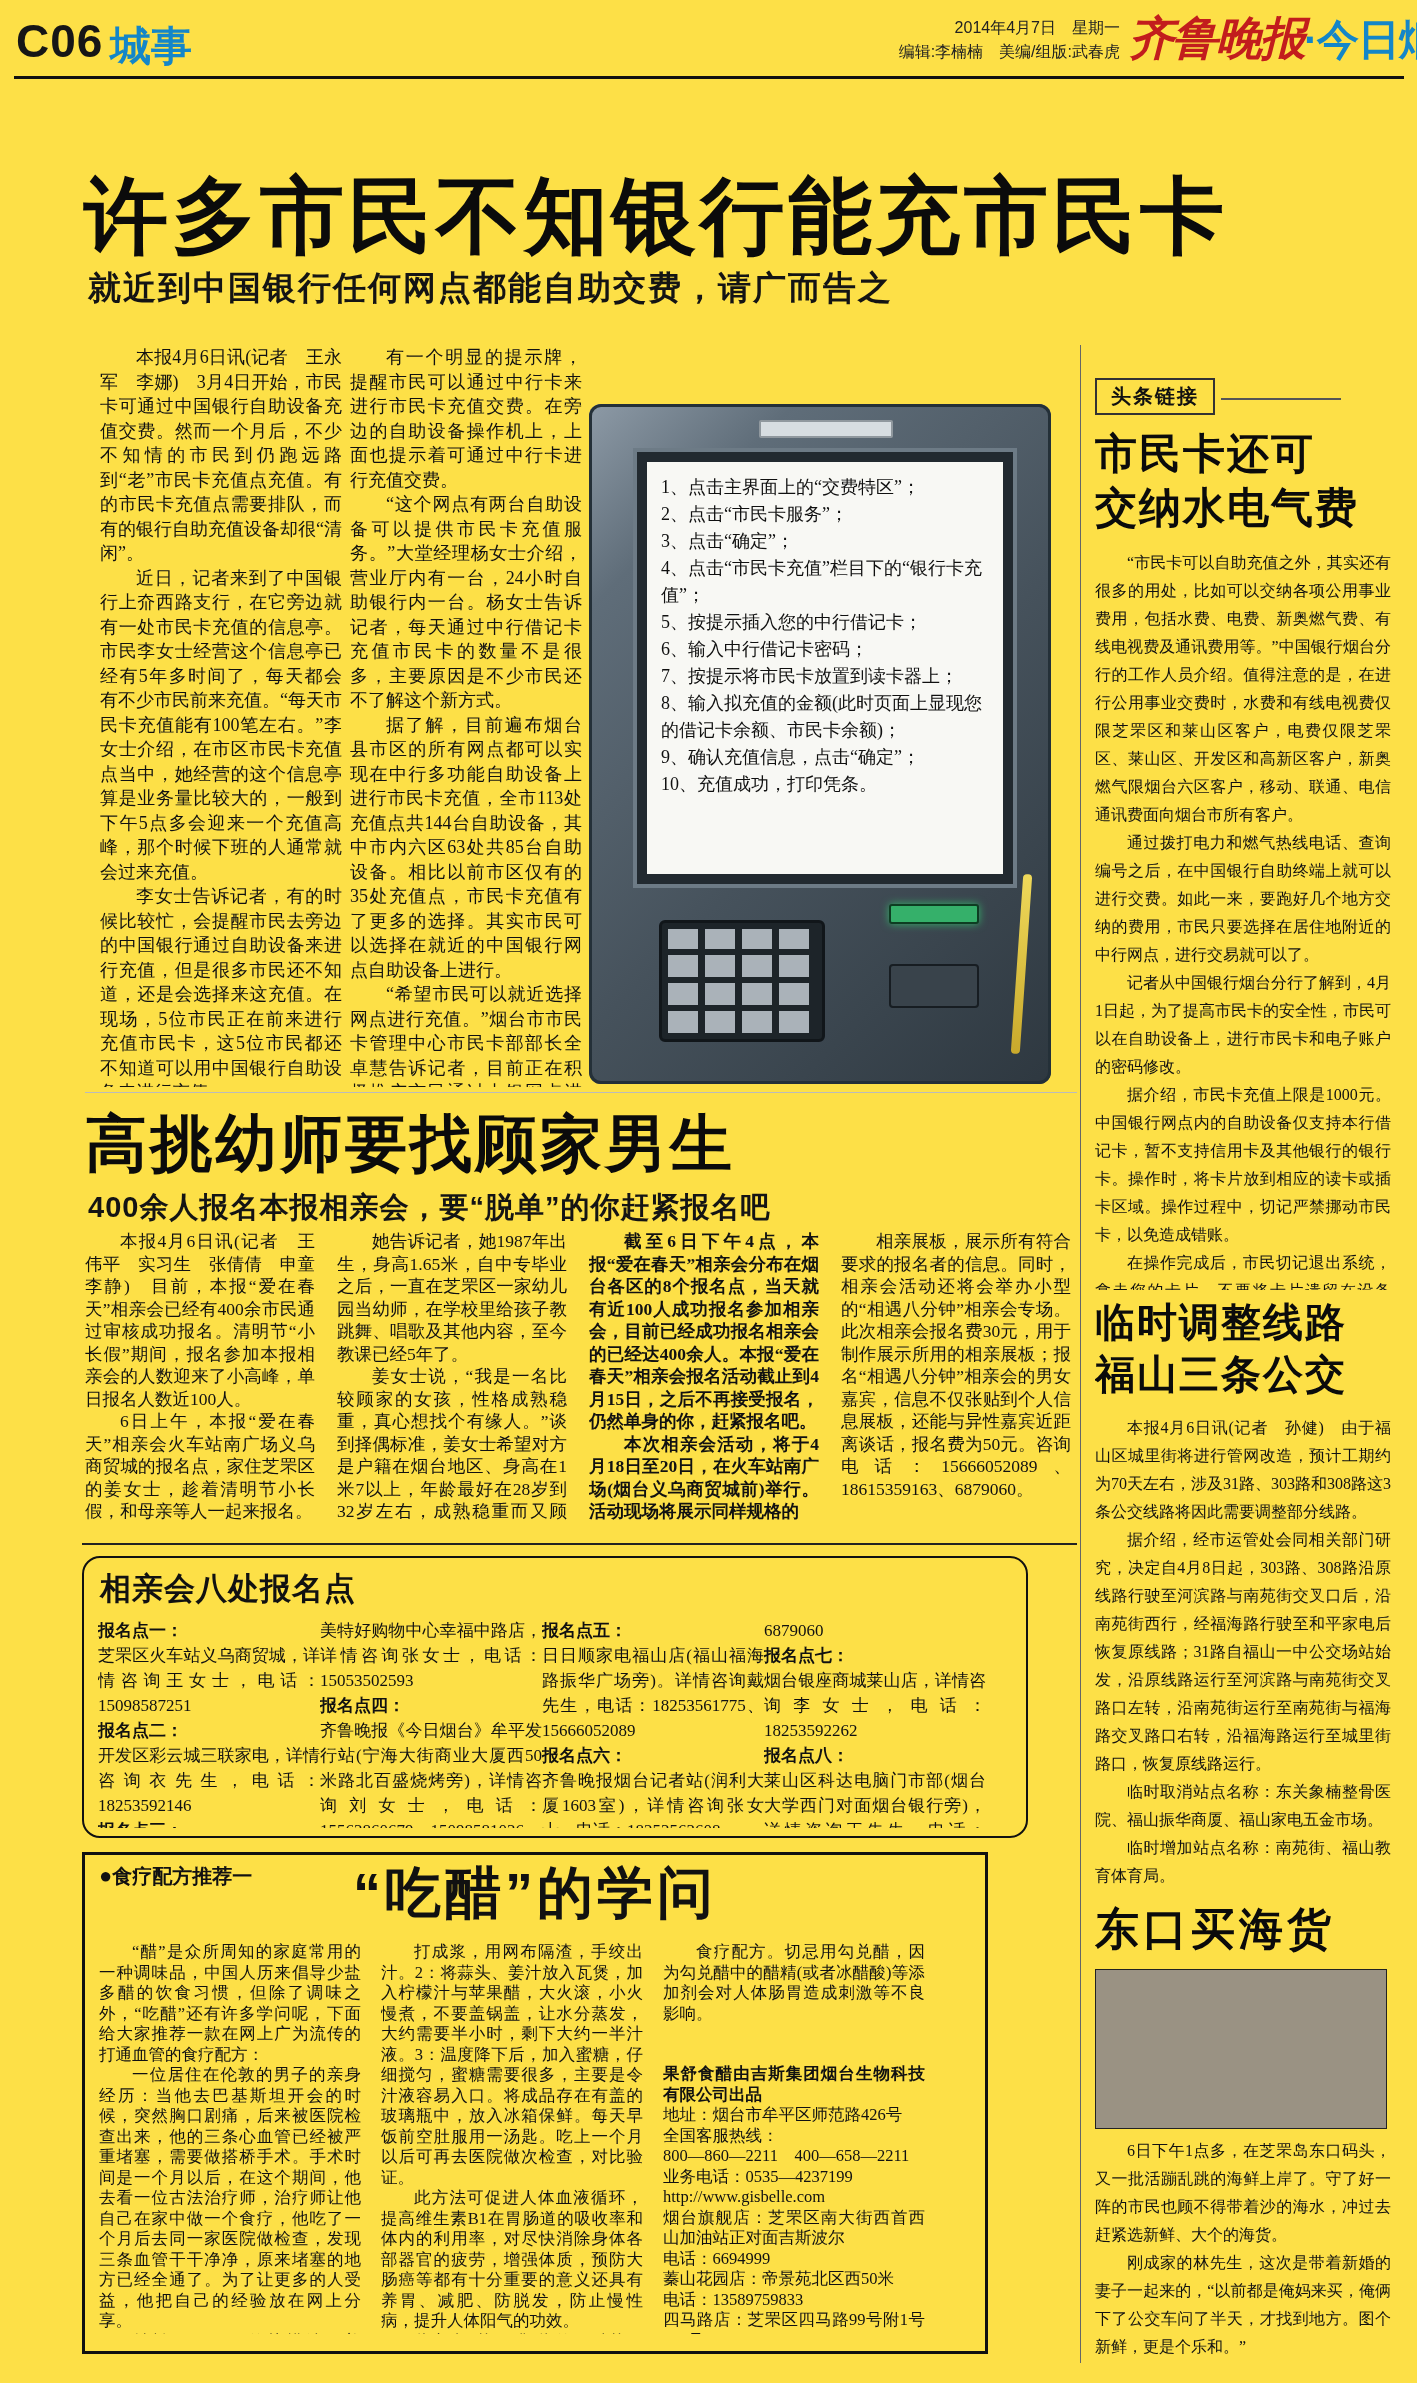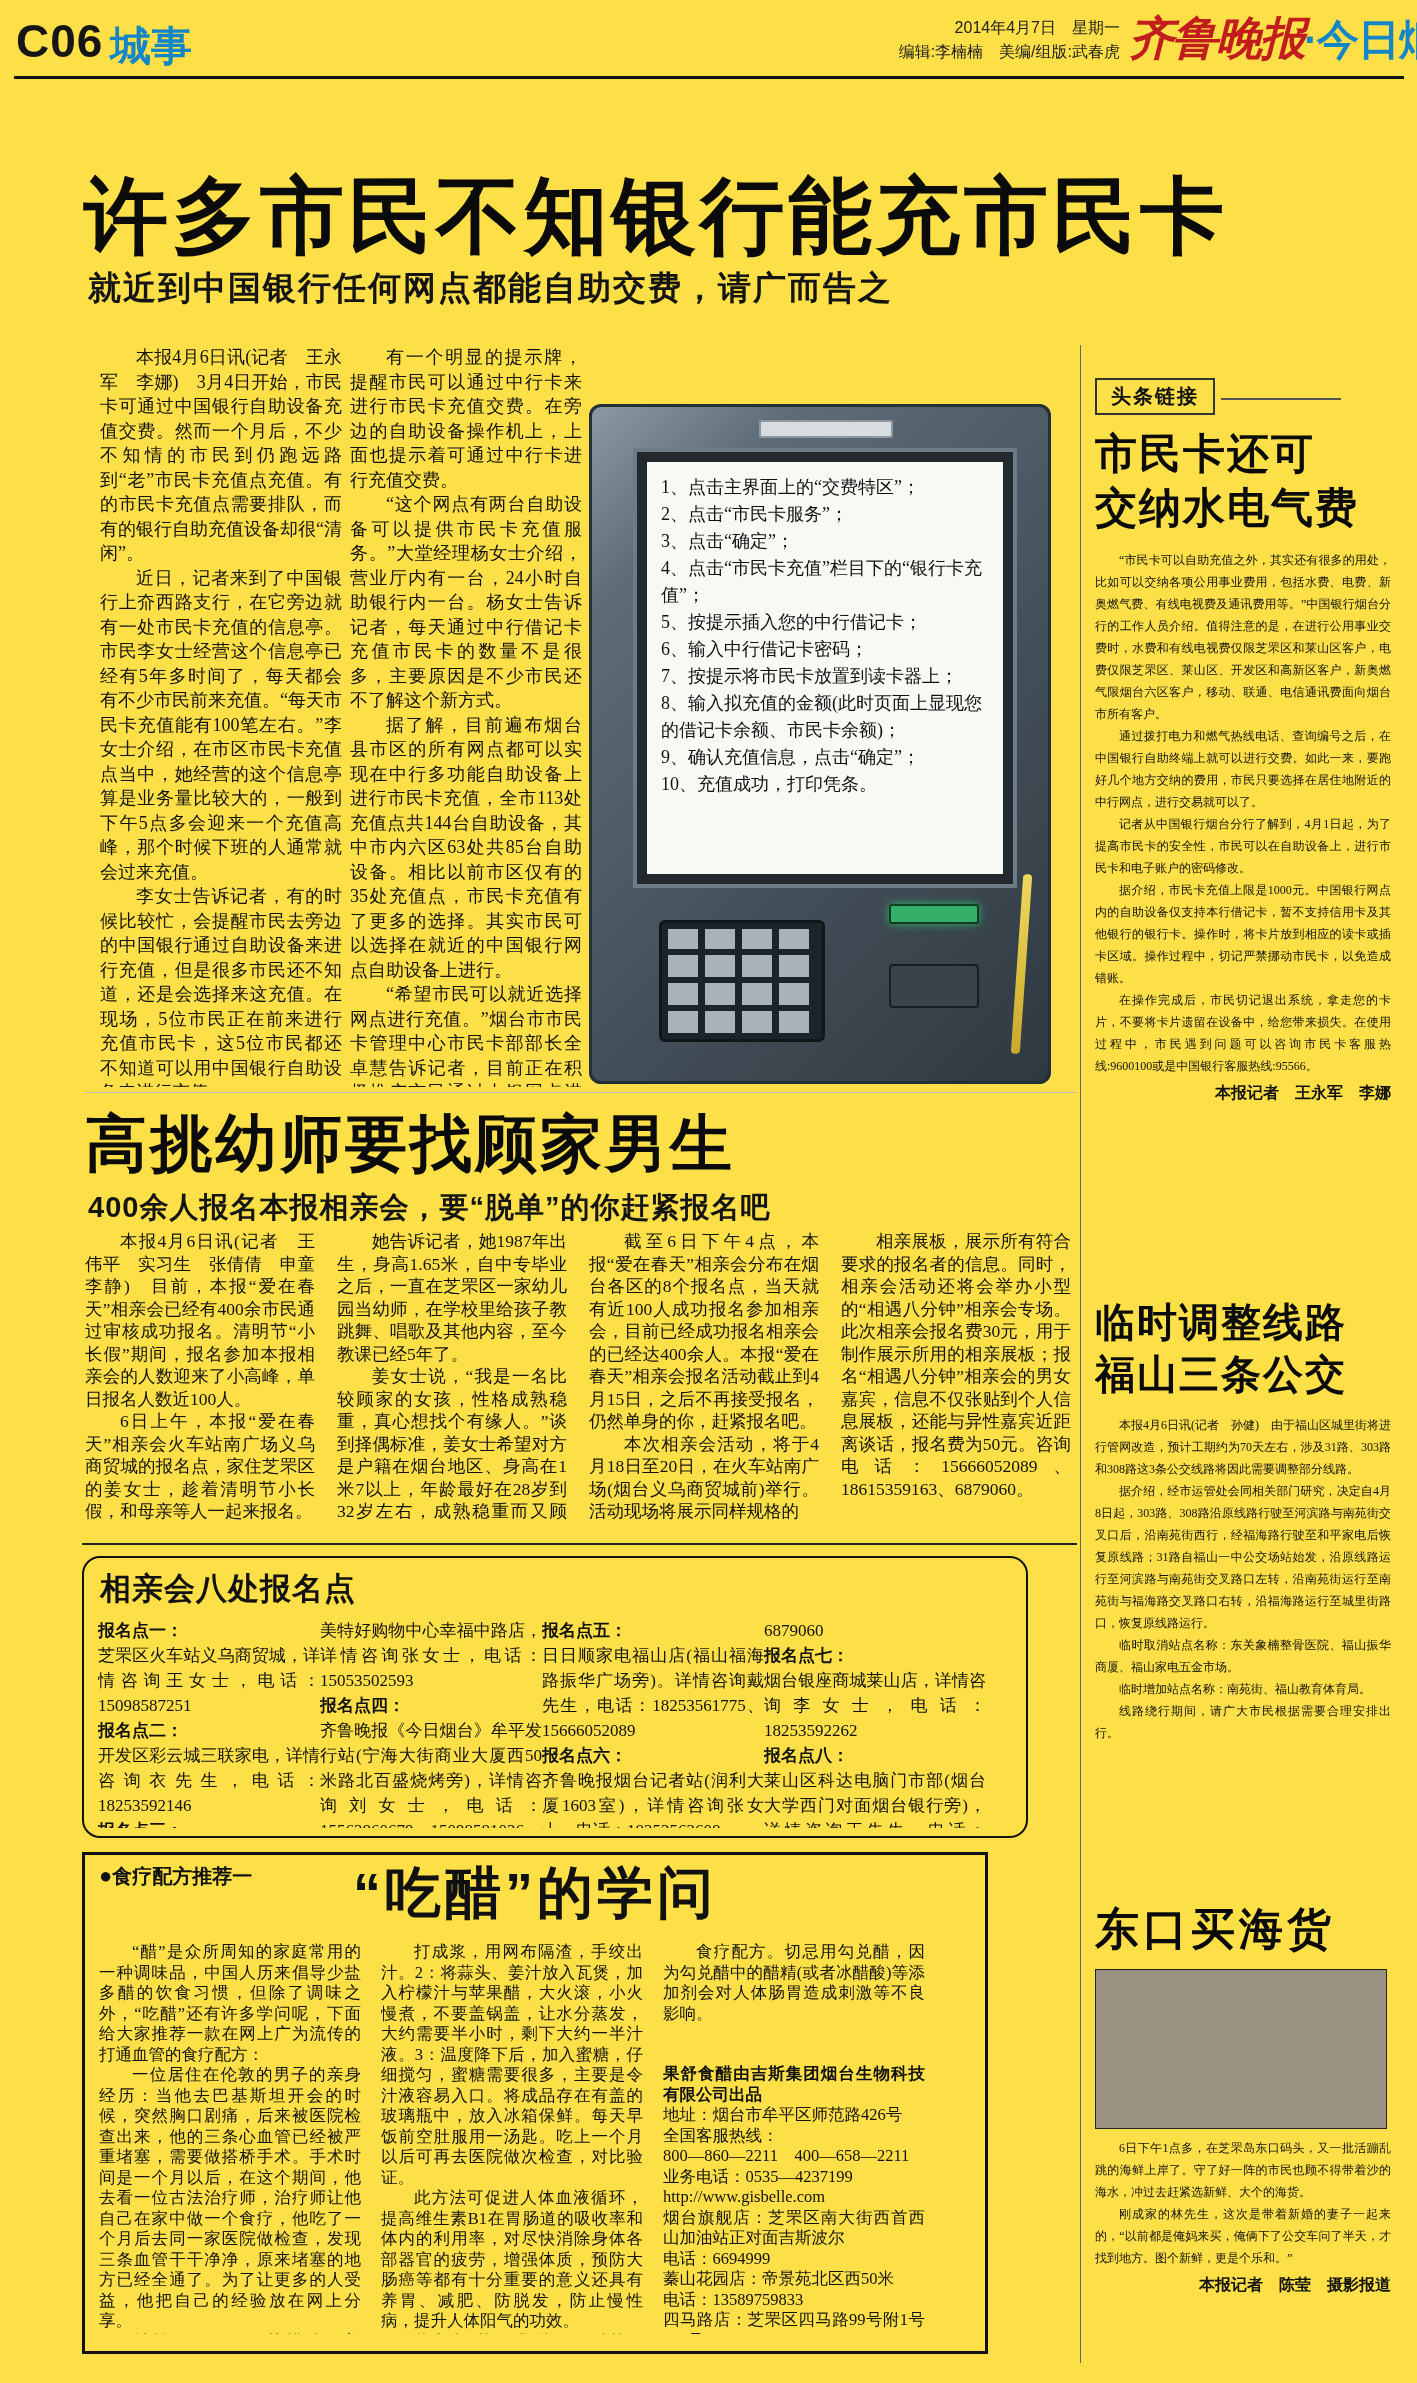--- a/index.html
+++ b/index.html
@@ -45,21 +45,21 @@
   .keys{position:absolute;inset:6px;background:
         repeating-linear-gradient(0deg,transparent 0 22px,#1d2429 22px 28px),
         repeating-linear-gradient(90deg,#aab2b9 0 30px,#1d2429 30px 37px);}
   .cardslot{position:absolute;left:300px;top:500px;width:86px;height:16px;background:#35b06a;border:2px solid #0e3d22;border-radius:3px;box-shadow:0 0 8px #35b06a;}
   .stylus{position:absolute;left:428px;top:470px;width:9px;height:180px;background:linear-gradient(180deg,#efd95a,#c9a92c);border-radius:4px;transform:rotate(4deg);}
   .sidebtn{position:absolute;left:300px;top:560px;width:86px;height:40px;background:#39434b;border:2px solid #171d22;border-radius:4px;}
   
   .a2-headline{position:absolute;left:85px;top:1102px;font-size:62px;font-weight:900;letter-spacing:3px;white-space:nowrap;color:#0b0b0b;}
   .a2-subhead{position:absolute;left:88px;top:1188px;font-size:29px;font-weight:700;letter-spacing:1px;color:#141414;}
   .a2c{top:1230px;height:290px;width:230px;font-size:17.5px;line-height:22.5px;}
-  .a2c1{left:85px;} .a2c2{left:337px;} .a2c3{left:589px;} .a2c4{left:841px;}
+  .a2c1{left:85px;} .a2c2{left:337px;} .a2c3{left:589px;font-weight:bold;} .a2c4{left:841px;}
   
   .signup{position:absolute;left:82px;top:1556px;width:946px;height:282px;border:2px solid #111;border-radius:18px;
           padding:10px 14px;box-sizing:border-box;overflow:hidden;}
   .signup-title{font-size:31px;font-weight:900;letter-spacing:1px;margin:0 0 8px 2px;}
   .signup-cols{display:flex;gap:0;}
   .signup-col{width:222px;font-size:17px;line-height:25px;text-align:justify;overflow:hidden;height:210px;}
   
   .recipe{position:absolute;left:82px;top:1852px;width:906px;height:502px;border:3px solid #111;
           padding:8px 14px;box-sizing:border-box;overflow:hidden;}
   .kicker{font-size:20px;font-weight:700;margin:0;}
@@ -70,21 +70,21 @@
   .gap-top{margin-top:40px;}
   
   .sb{position:absolute;left:1095px;width:296px;overflow:hidden;text-align:justify;}
   .sb1{top:378px;height:912px;}
   .sb2{top:1296px;height:598px;}
   .sb3{top:1900px;height:465px;}
   .sb-label{display:inline-block;border:2px solid #333;padding:3px 14px;font-size:20px;font-weight:700;letter-spacing:2px;}
   .sb-label-rule{display:inline-block;width:120px;height:2px;background:#555;vertical-align:middle;margin-left:6px;}
   .sb-title{font-size:42px;font-weight:900;line-height:54px;letter-spacing:2px;margin:12px 0 14px 0;color:#0b0b0b;}
   .sb-title2{font-size:40px;font-weight:900;line-height:52px;letter-spacing:2px;margin:0 0 14px 0;color:#0b0b0b;}
-  .sb-body{font-size:12px;line-height:22px;font-family:Liberation Serif, serif;}
+  .sb-body{font-size:16px;line-height:28px;font-family:Liberation Serif, serif;}
   .sb-byline{text-align:right;font-size:16px;font-weight:700;margin-top:6px;}
   .sb3-title{font-size:44px;font-weight:900;letter-spacing:4px;margin:0 0 10px 0;color:#0b0b0b;}
   .photo{width:292px;height:160px;border:1px solid #222;box-sizing:border-box;margin-bottom:8px;
     background:
       radial-gradient(18px 12px at 15% 62%, #2e2a22 0 35%, transparent 40%),
       radial-gradient(16px 11px at 35% 58%, #423a2c 0 35%, transparent 40%),
       radial-gradient(20px 12px at 55% 66%, #30343a 0 35%, transparent 40%),
       radial-gradient(16px 10px at 75% 60%, #4a4033 0 35%, transparent 40%),
       radial-gradient(18px 11px at 90% 68%, #36322a 0 35%, transparent 40%),
       radial-gradient(26px 14px at 25% 80%, #4f5c6b 0 40%, transparent 45%),

